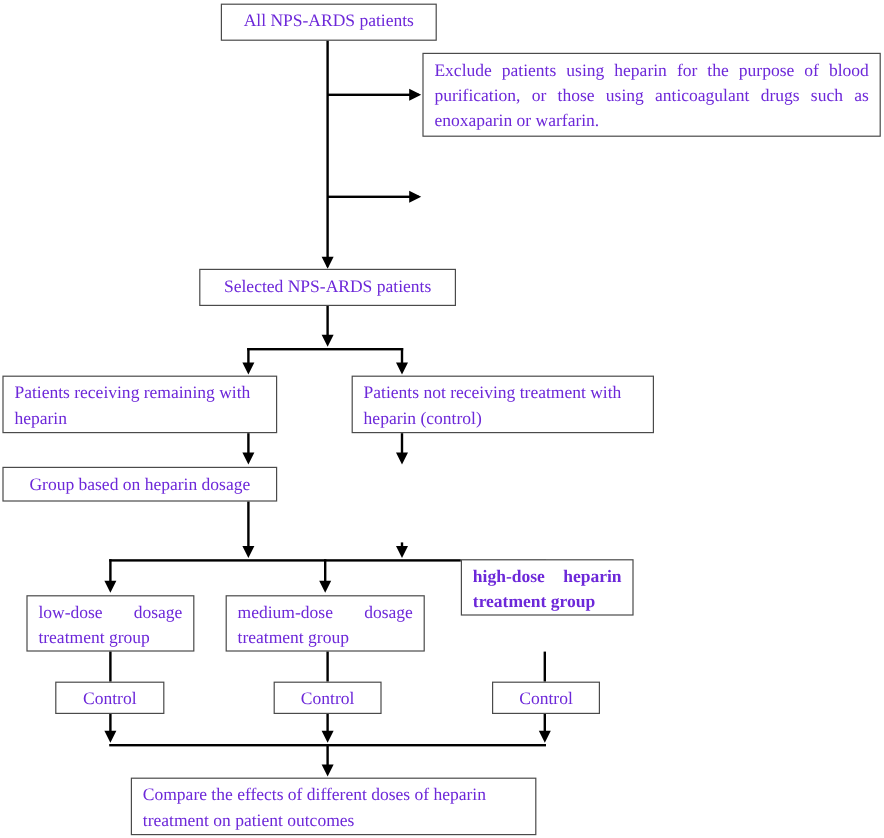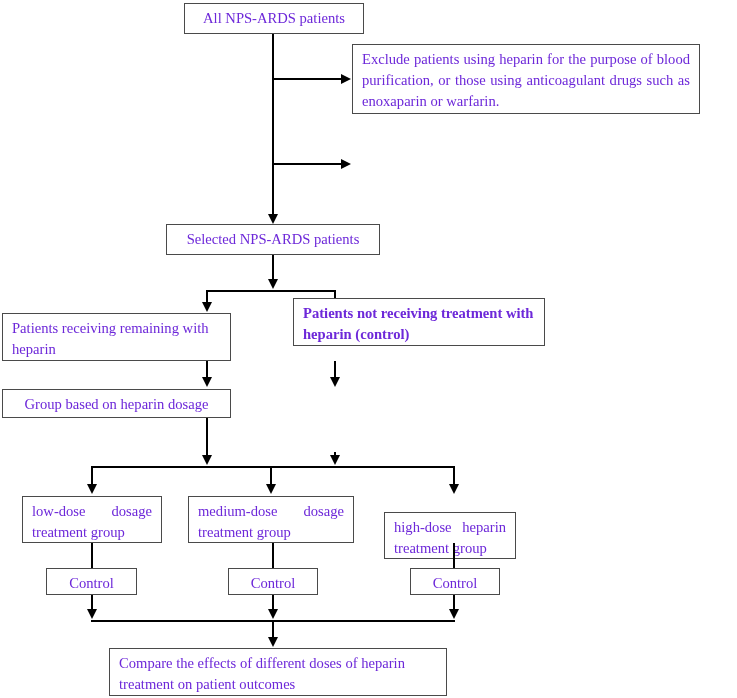--- a/index.html
+++ b/index.html
@@ -60,21 +60,21 @@
   <div class="box center" style="left:184px; top:3px; width:180px; height:31px;">
     <span class="txt">All NPS-ARDS patients</span>
   </div>
 
   <div class="line vline" style="left:272px; top:34px; width:1.6px; height:188px;"></div>
   <div class="arrow-down" style="left:267.5px; top:214px;"></div>
 
   <div class="line hline" style="left:273px; top:78px; width:76px; height:1.6px;"></div>
   <div class="arrow-right" style="left:341px; top:74px;"></div>
 
-  <div class="box just" style="left:352px; top:44px; width:348px; height:70px;">
+  <div class="box just" style="left:352px; top:44px; width:382px; height:70px;">
     <span class="txt">Exclude patients using heparin for the purpose of blood purification, or those using anticoagulant drugs such as enoxaparin or warfarin.</span>
   </div>
 
   <div class="line hline" style="left:273px; top:163px; width:76px; height:1.6px;"></div>
   <div class="arrow-right" style="left:341px; top:159px;"></div>
 
 
   <div class="box center" style="left:166px; top:224px; width:214px; height:31px;">
     <span class="txt">Selected NPS-ARDS patients</span>
   </div>
@@ -85,21 +85,21 @@
   <div class="line hline" style="left:206px; top:290px; width:130px; height:1.6px;"></div>
   <div class="line vline" style="left:206px; top:290px; width:1.6px; height:14px;"></div>
   <div class="arrow-down" style="left:201.5px; top:302px;"></div>
   <div class="line vline" style="left:334.4px; top:290px; width:1.6px; height:14px;"></div>
   <div class="arrow-down" style="left:330px; top:302px;"></div>
 
   <div class="box" style="left:2px; top:313px; width:229px; height:48px;">
     <span class="txt">Patients receiving remaining with heparin</span>
   </div>
 
-  <div class="box" style="left:293px; top:298px; width:252px; height:48px;font-weight:bold;">
+  <div class="box" style="left:293px; top:313px; width:252px; height:48px;">
     <span class="txt">Patients not receiving treatment with heparin (control)</span>
   </div>
 
   <div class="line vline" style="left:206px; top:361px; width:1.6px; height:18px;"></div>
   <div class="arrow-down" style="left:201.5px; top:377px;"></div>
 
   <div class="line vline" style="left:334.4px; top:361px; width:1.6px; height:18px;"></div>
   <div class="arrow-down" style="left:330px; top:377px;"></div>
 
   <div class="box center" style="left:2px; top:389px; width:229px; height:29px;">
@@ -125,21 +125,21 @@
   <div class="arrow-down" style="left:449px; top:484px;"></div>
 
   <div class="box just" style="left:22px; top:496px; width:140px; height:47px;">
     <span class="txt">low-dose dosage treatment group</span>
   </div>
 
   <div class="box just" style="left:188px; top:496px; width:166px; height:47px;">
     <span class="txt">medium-dose dosage treatment group</span>
   </div>
 
-  <div class="box just" style="left:384px; top:512px; width:132px; height:47px;">
+  <div class="box just" style="left:384px; top:466px; width:144px; height:47px;font-weight:bold;">
     <span class="txt">high-dose heparin treatment group</span>
   </div>
 
   <div class="line vline" style="left:91px; top:543px; width:1.6px; height:26px;"></div>
   <div class="line vline" style="left:272px; top:543px; width:1.6px; height:26px;"></div>
   <div class="line vline" style="left:453.4px; top:543px; width:1.6px; height:26px;"></div>
 
   <div class="box center" style="left:46px; top:568px; width:91px; height:27px;">
     <span class="txt">Control</span>
   </div>

